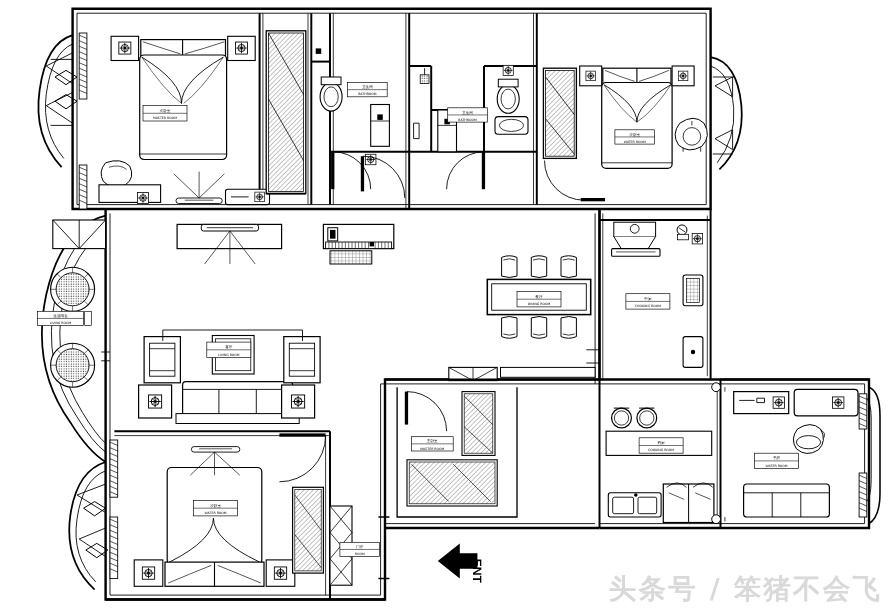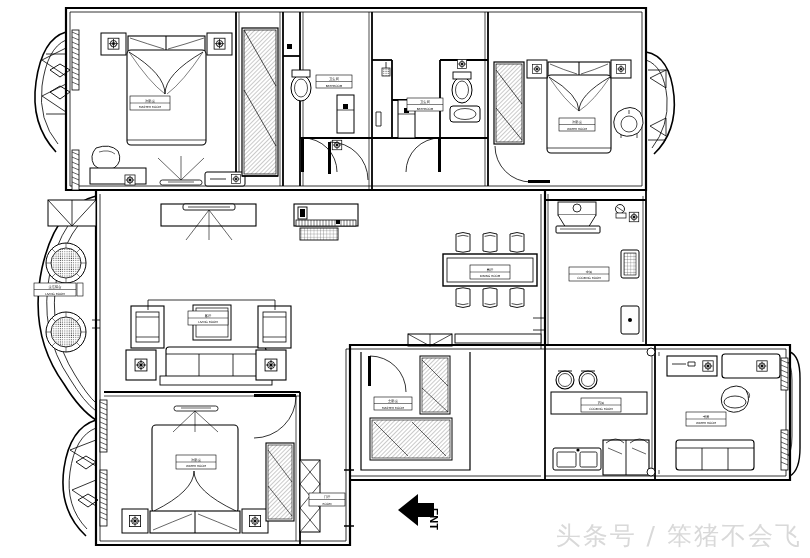--- a/index.html
+++ b/index.html
@@ -1,20 +1,20 @@
 <!DOCTYPE html>
 <html><head>
 <meta charset="utf-8">
 <style>
   html,body{margin:0;padding:0;background:#ffffff;}
   body{width:810px;height:558px;overflow:hidden;font-family:"Liberation Sans",sans-serif;}
   #stage{position:relative;width:810px;height:558px;background:#fff;}
   svg{display:block;}
   .wm{position:absolute;right:8px;bottom:6px;font-size:25px;color:#d9d9d9;letter-spacing:2px;
-      font-family:"DejaVu Sans",sans-serif;white-space:nowrap;user-select:none;}
+      font-family:"DejaVu Sans",sans-serif;white-space:nowrap;user-select:none;font-weight:bold;}
   .lbl{font-size:3.3px;font-family:"DejaVu Sans",sans-serif;text-anchor:middle;fill:#000;}
   .lbl2{font-size:2.9px;font-family:"DejaVu Sans",sans-serif;text-anchor:middle;fill:#000;}
   .entt{font-size:11px;font-weight:bold;font-family:"Liberation Sans",sans-serif;fill:#000;}
 </style>
 </head>
 <body>
 
 <div id="stage">
 
 <svg width="810" height="558" viewBox="0 0 810 558">

